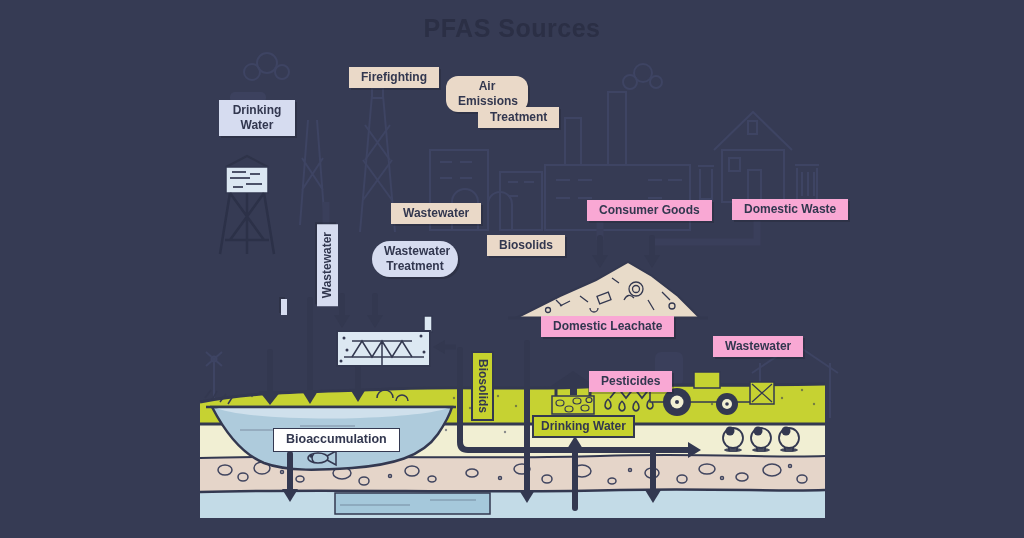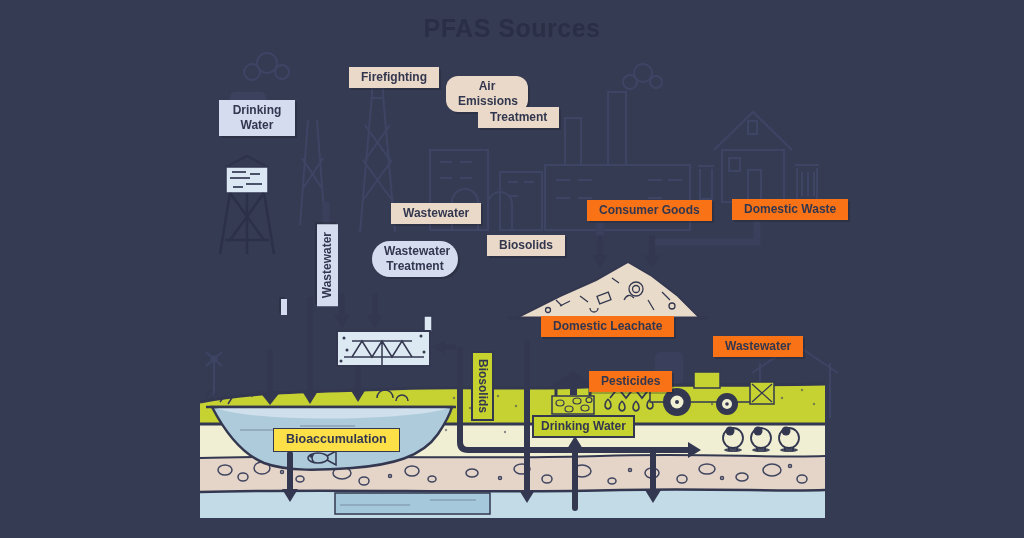--- a/index.html
+++ b/index.html
@@ -18,23 +18,23 @@
   }
   .lbl{
     position:absolute;z-index:3;
     font-size:12px;font-weight:700;line-height:1.25;
     color:#32374f;padding:3px 12px;text-align:center;white-space:nowrap;
     box-shadow:2px 2px 0 rgba(24,27,40,.28);
   }
   .multi{white-space:normal;}
   .tan{background:#ead9c8;}
   .lav{background:#d6dcf0;}
-  .yel{background:#f97316;}
+  .yel{background:#f9a8d4;}
   .grn{background:#c6d22e;border:2px solid #333850;box-shadow:none;padding:2px 7px;}
-  .pond{background:#fde047;border:1.5px solid #333850;box-shadow:none;font-size:12.5px;}
+  .pond{background:#ffffff;border:1.5px solid #333850;box-shadow:none;font-size:12.5px;}
   .vert{writing-mode:vertical-rl;padding:8px 3px;}
   .flip{transform:rotate(180deg);}
 </style>
 </head>
 <body>
 
 <div id="canvas">
 
   <div id="main-title">PFAS Sources</div>
 

